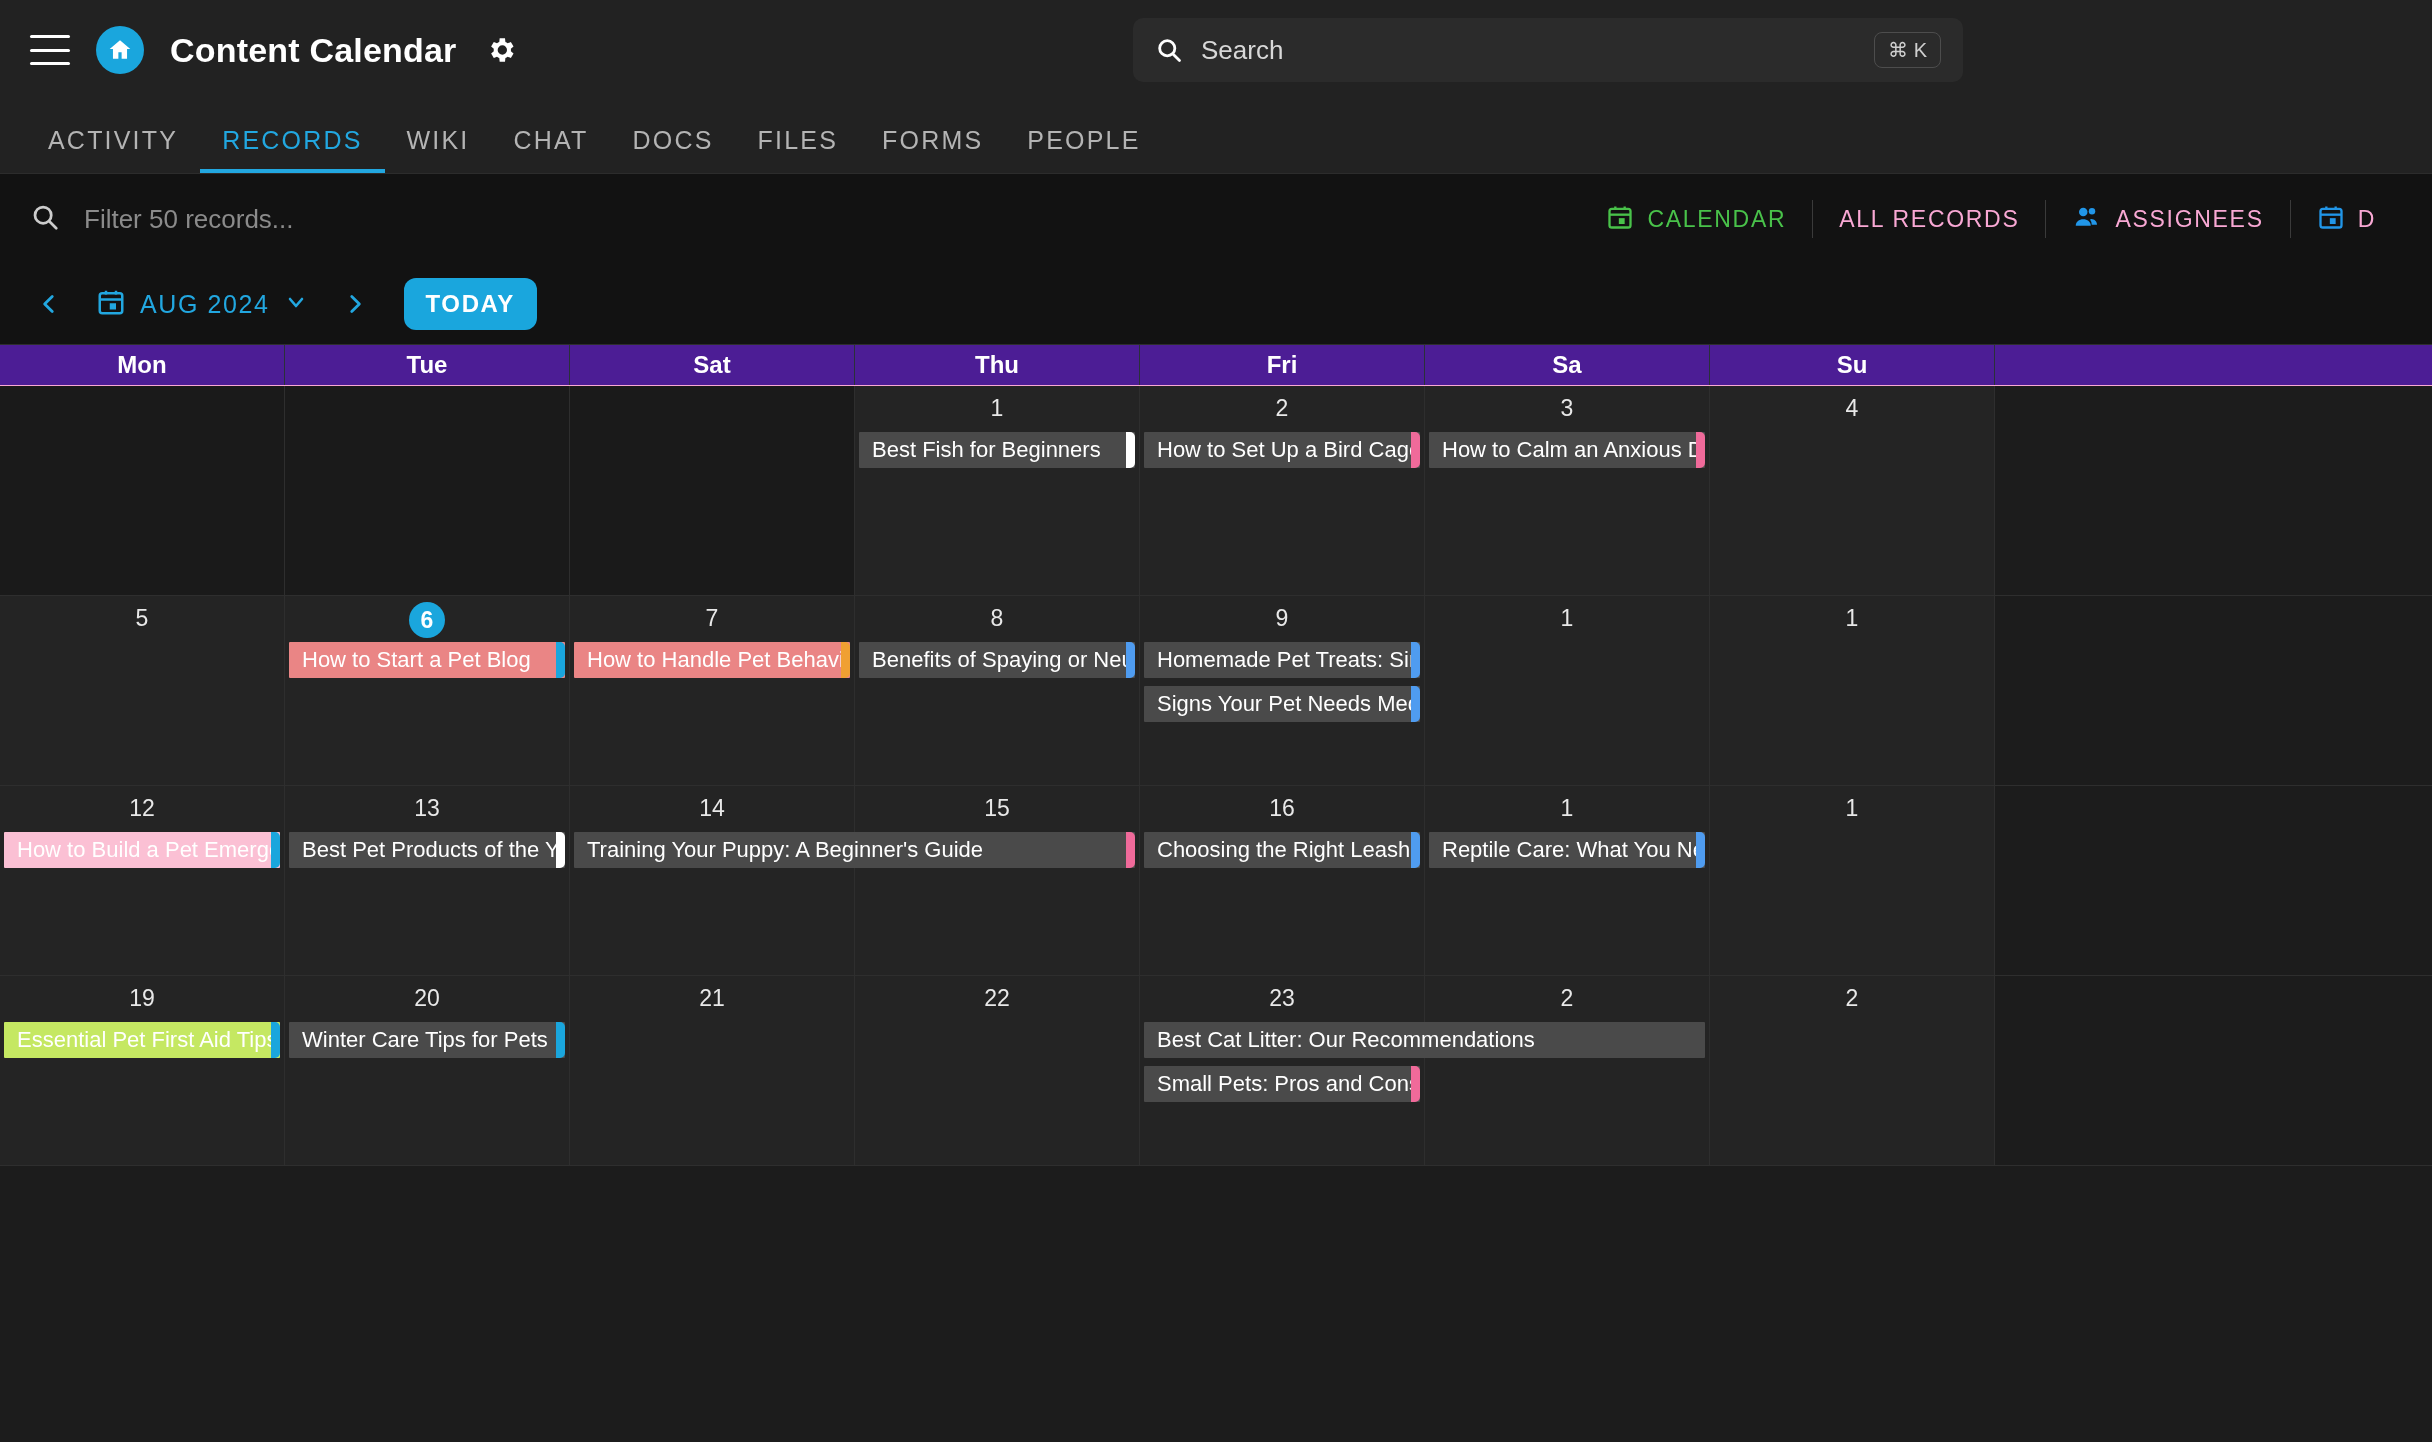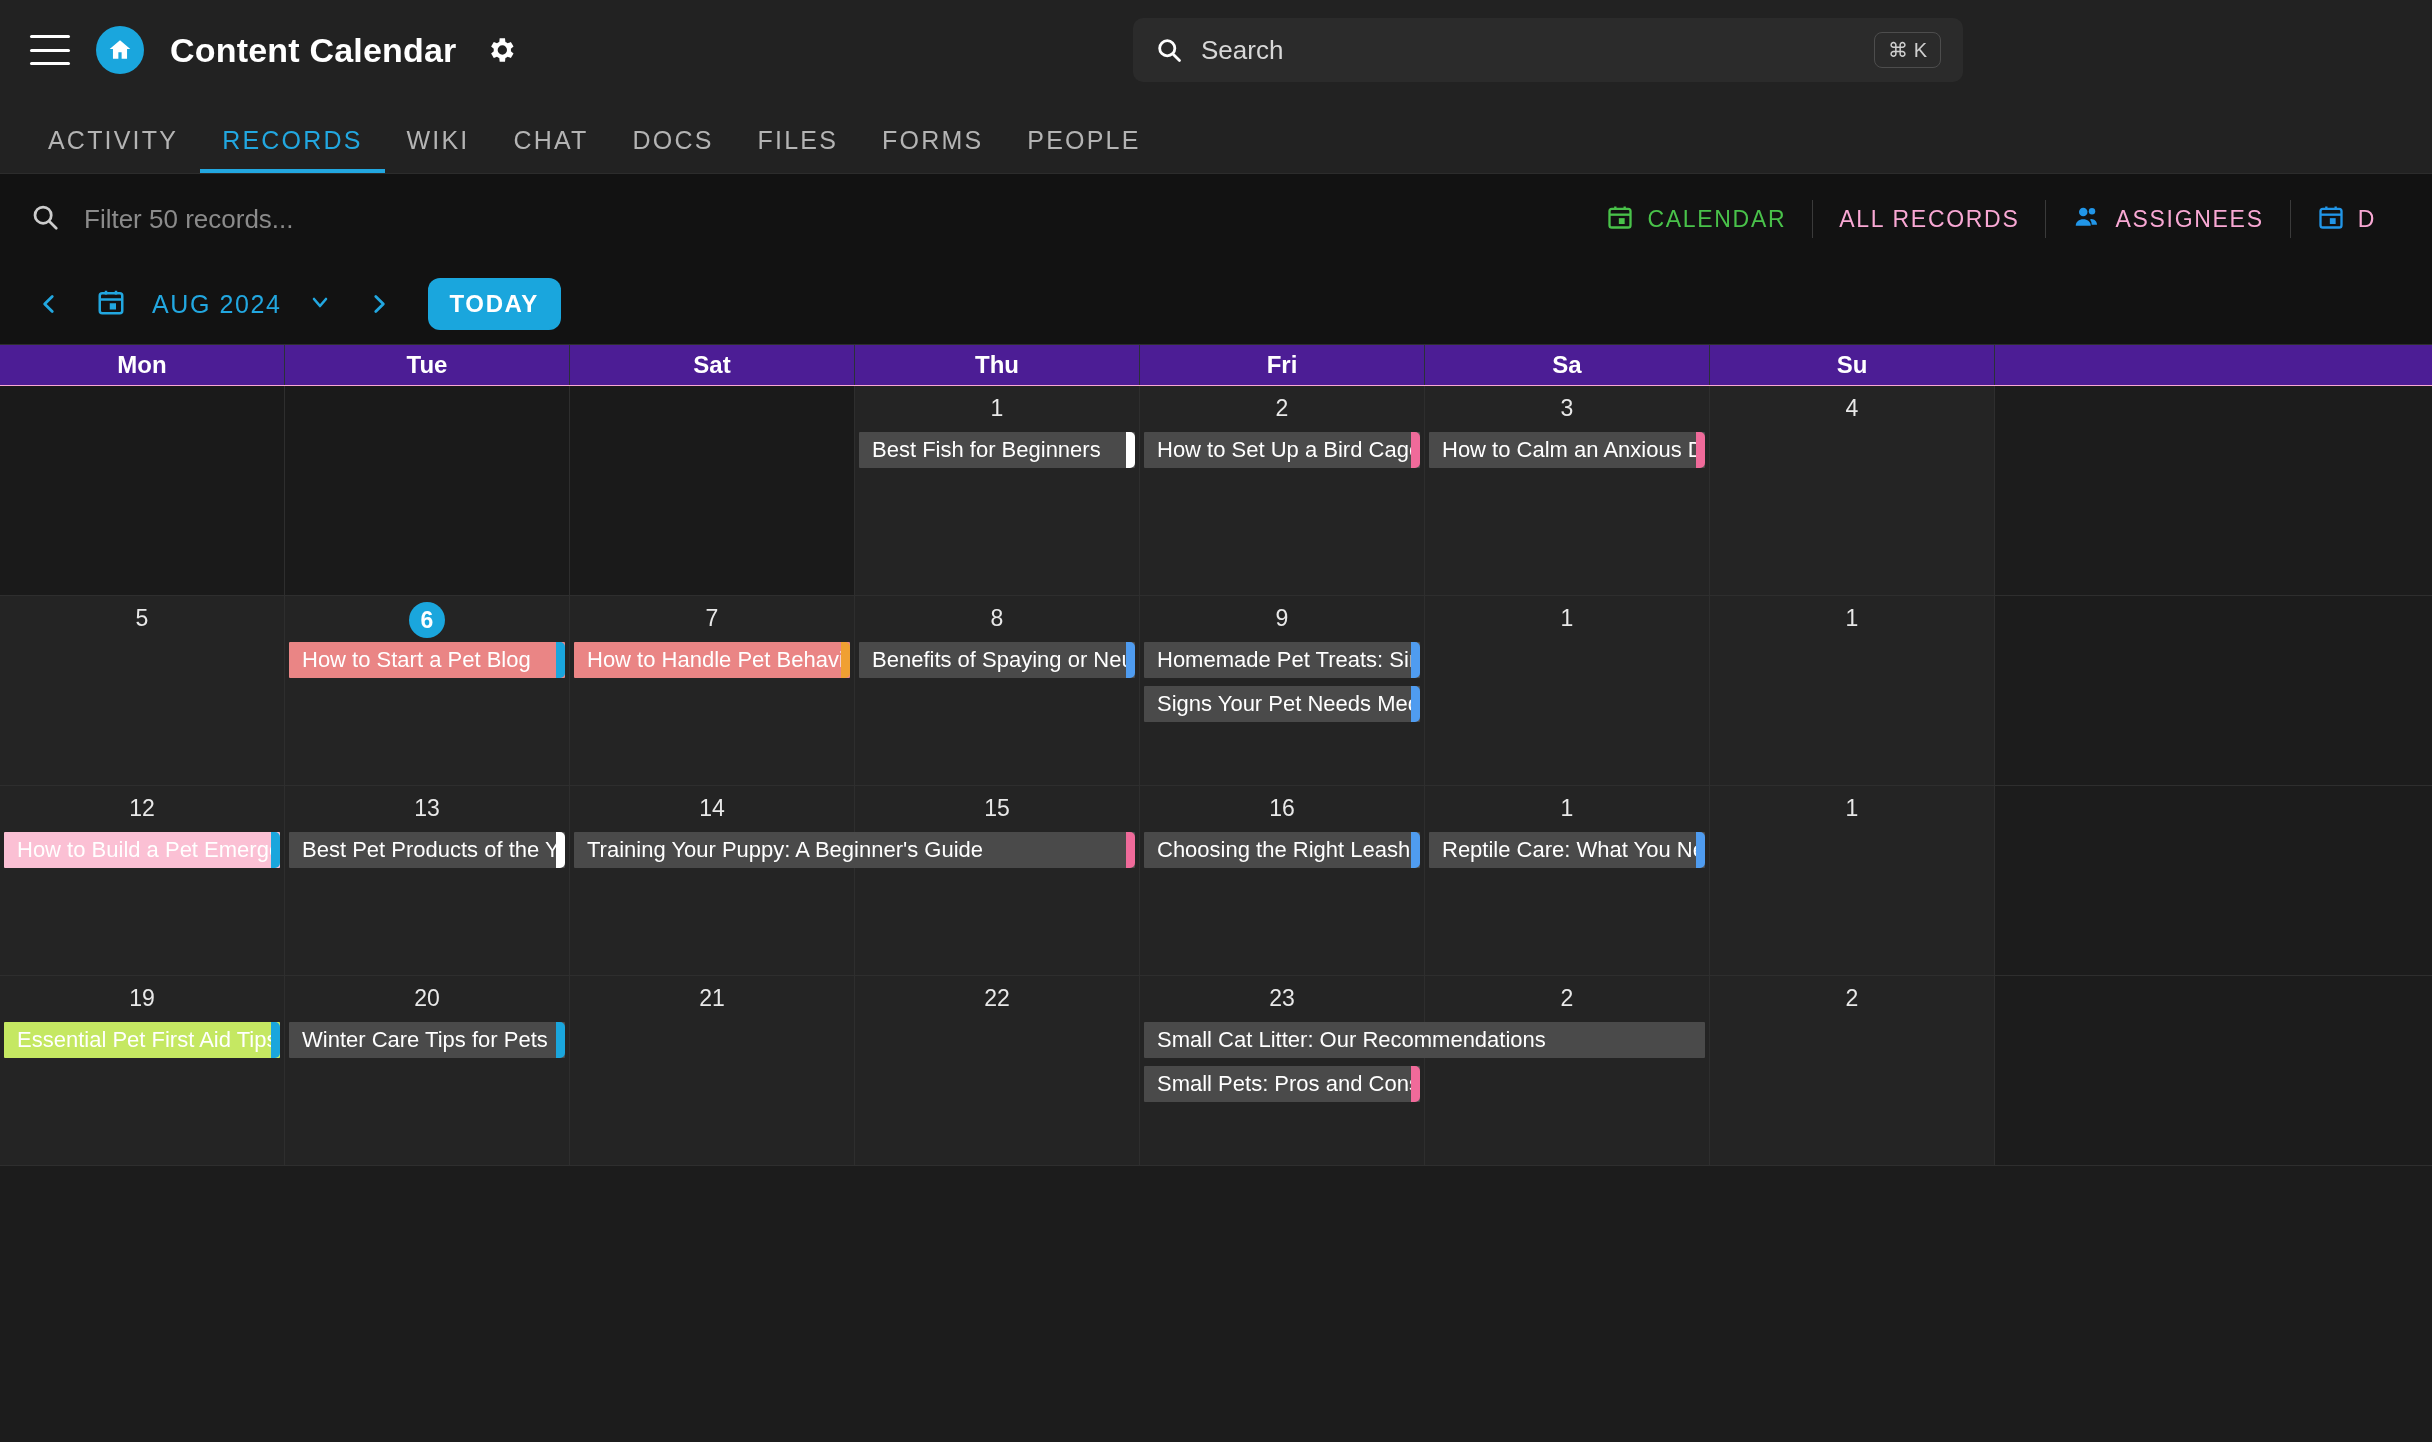--- a/index.html
+++ b/index.html
@@ -85,21 +85,21 @@
   .view-btn.blue .vlabel { color: #f9a8d4; text-align: center; }
   .vsep { width: 1px; height: 38px; background: #3a3a3a; }
 
   
   .datenav {
     height: 80px; background: #121212;
     display: flex; align-items: center; padding: 0 22px; gap: 6px;
   }
   .navarrow { padding: 6px 14px; cursor: pointer; display: flex; align-items: center; }
   .monthpick {
-    display: flex; align-items: center; gap: 26px;
+    display: flex; align-items: center; gap: 14px;
     padding: 6px 14px; cursor: pointer; text-align: center;
   }
   .monthlabel { color: #22a7e0; font-size: 25px; letter-spacing: 1.6px; font-weight: 500; }
   .todaybtn {
     background: #1aa6dd; color: #ffffff;
     font-size: 24px; font-weight: bold; letter-spacing: 1.6px;
     border: none; border-radius: 12px; padding: 12px 22px;
     cursor: pointer; margin-left: 16px;
     font-family: "Liberation Sans", sans-serif;
   }
@@ -455,21 +455,21 @@
         <div class="eventlayer">
           <div class="event tone-lime" style="left: 4px; width: 276px; top: 46px;">
             <div class="etext">Essential Pet First Aid Tips</div>
             <div class="eaccent" style="background: rgb(26, 166, 221);"></div>
           </div>
           <div class="event tone-gray" style="left: 289px; width: 276px; top: 46px;">
             <div class="etext">Winter Care Tips for Pets</div>
             <div class="eaccent" style="background: rgb(26, 166, 221);"></div>
           </div>
           <div class="event tone-gray" style="left: 1144px; width: 561px; top: 46px;">
-            <div class="etext">Small Cat Litter: Our Recommendations</div>
+            <div class="etext">Best Cat Litter: Our Recommendations</div>
           </div>
           <div class="event tone-gray" style="left: 1144px; width: 276px; top: 90px;">
             <div class="etext">Small Pets: Pros and Cons</div>
             <div class="eaccent" style="background: rgb(240, 106, 154);"></div>
           </div>
         </div>
       </div>
     </div>
 </div>
 

